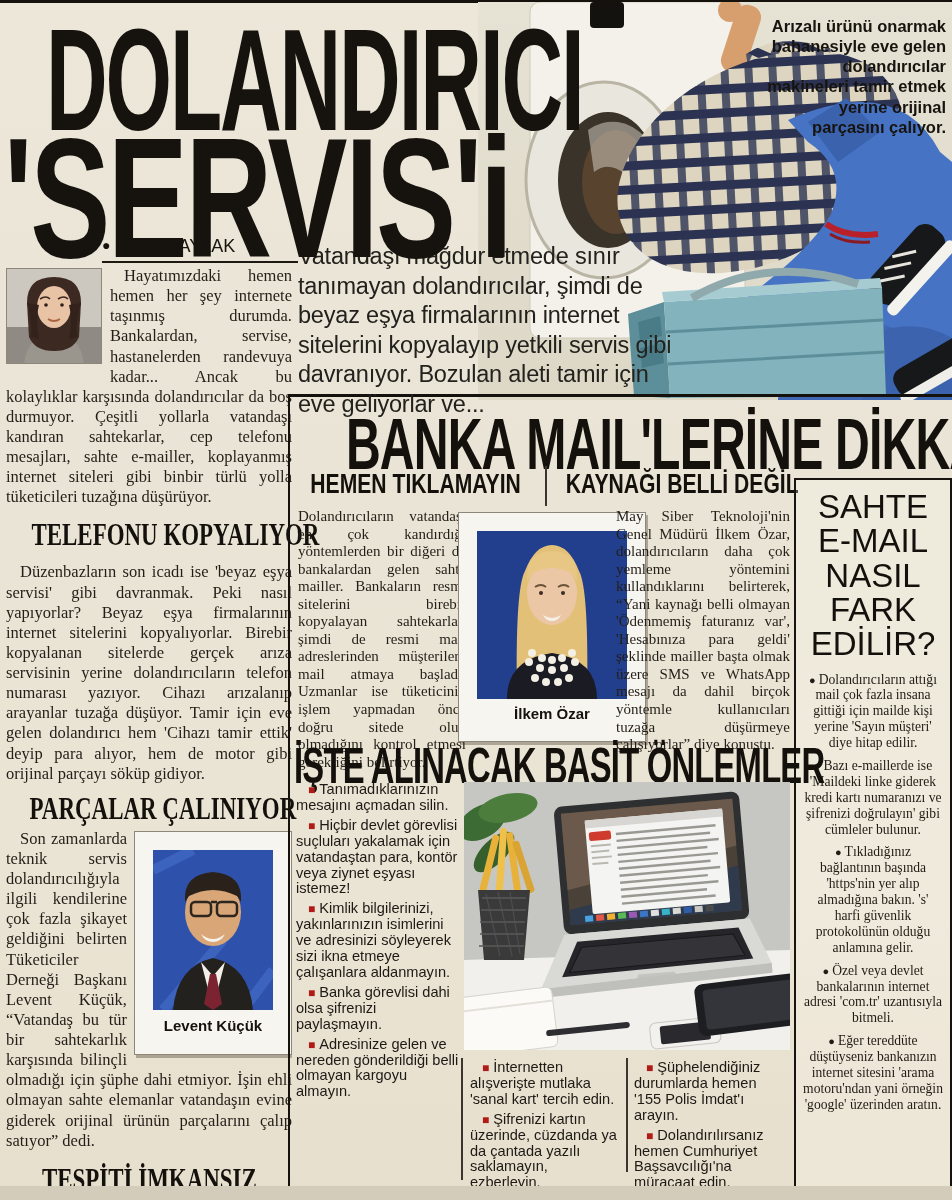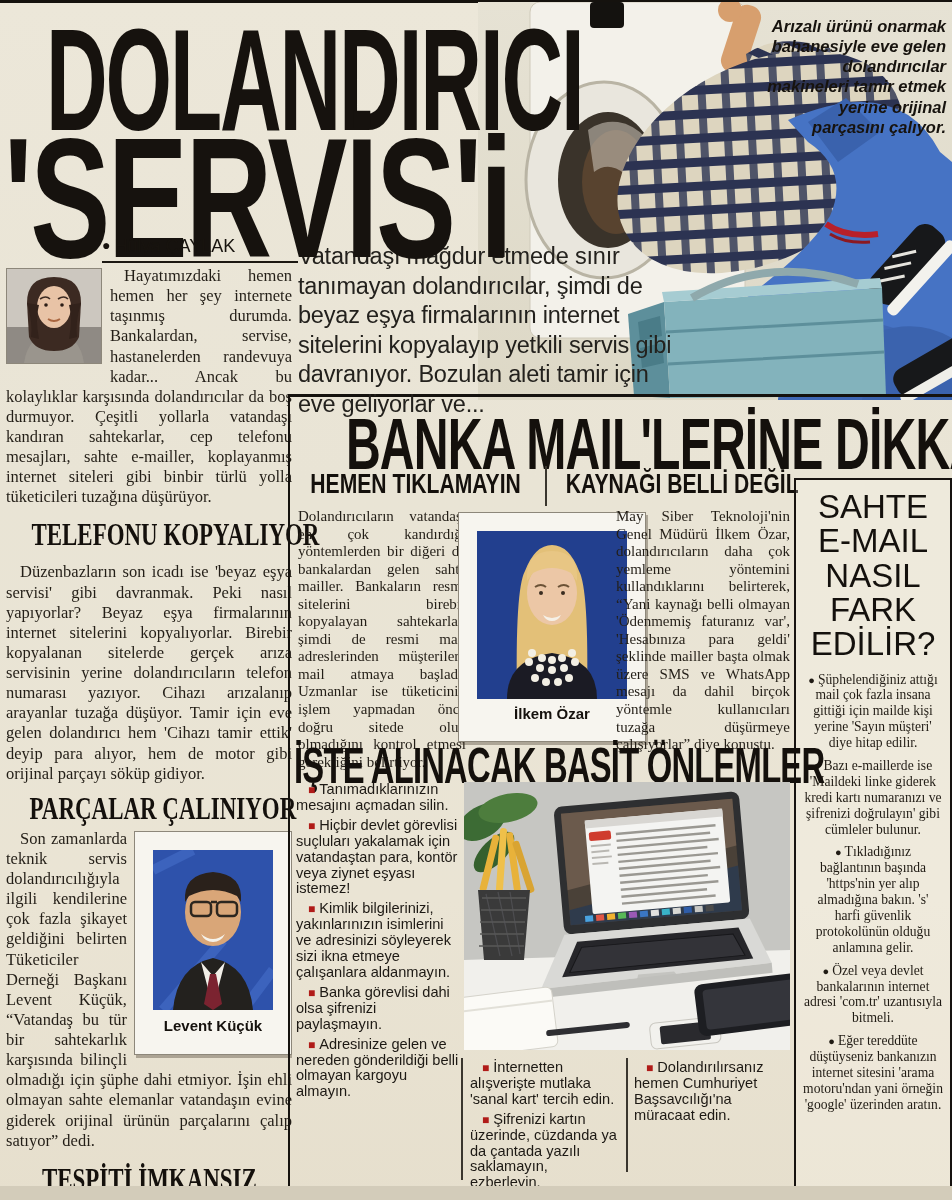--- a/index.html
+++ b/index.html
@@ -119,21 +119,21 @@
     </g>
   </svg>
 
   <div class="abs" style="left:6px;top:8px;z-index:5;margin-left:40px;">
     <span class="hl hl1" style="display:inline-block;">DOLANDIRICI</span>
   </div>
   <div class="abs" style="left:4px;top:112px;z-index:5;">
     <span class="hl hl2" style="display:inline-block;">'SERVİS'i</span>
   </div>
 
-  <div class="abs photocap" style="left:766px;top:16px;width:180px;z-index:5;font-style:italic;">Arızalı ürünü onarmak bahanesiyle eve gelen dolandırıcılar makineleri tamir etmek yerine orijinal parçasını çalıyor.</div>
+  <div class="abs photocap" style="left:766px;top:16px;width:180px;z-index:5;">Arızalı ürünü onarmak bahanesiyle eve gelen dolandırıcılar makineleri tamir etmek yerine orijinal parçasını çalıyor.</div>
 
   <div class="abs byline" style="left:102px;top:236px;width:196px;z-index:5;">
     <span class="dot">●</span><span>Hülya ÇAYLAK</span>
   </div>
 
   <div class="abs lead" style="left:298px;top:242px;width:378px;z-index:4;">Vatandaşı mağdur etmede sınır tanımayan dolandırıcılar, şimdi de beyaz eşya firmalarının internet sitelerini kopyalayıp yetkili servis gibi davranıyor. Bozulan aleti tamir için eve geliyorlar ve...</div>
 
   <div class="abs serif" style="left:6px;top:266px;width:286px;">
     <svg class="fl-l" width="94" height="94" viewBox="0 0 94 94" style="border:1px solid #8d877a;background:#fff;">
       <rect width="94" height="94" fill="#ccc7bf"></rect>
@@ -250,21 +250,21 @@
       </g>
     </svg>
     <figcaption>İlkem Özar</figcaption>
   </figure>
 
   <div class="abs serif smallserif" style="left:616px;top:508px;width:174px;">May Siber Teknoloji'nin Genel Müdürü İlkem Özar, dolandırıcıların daha çok yemleme yöntemini kullandıklarını belirterek, “Yani kaynağı belli olmayan 'Ödenmemiş faturanız var', 'Hesabınıza para geldi' şeklinde mailler başta olmak üzere SMS ve WhatsApp mesajı da dahil birçok yöntemle kullanıcıları tuzağa düşürmeye çalışıyorlar” diye konuştu.</div>
 
   <div class="abs sidebar" style="left:794px;top:478px;width:146px;height:698px;">
     <h2>SAHTE E-MAIL NASIL FARK EDİLİR?</h2>
     <ul>
-      <li><span class="dot">●</span><span>Şüphelendiğiniz attığı mail çok fazla insana gittiği için mailde kişi yerine 'Sayın müşteri' diye hitap edilir.</span></li>
+      <li><span class="dot">●</span><span>Dolandırıcıların attığı mail çok fazla insana gittiği için mailde kişi yerine 'Sayın müşteri' diye hitap edilir.</span></li>
       <li><span class="dot">●</span><span>Bazı e-maillerde ise 'Maildeki linke giderek kredi kartı numaranızı ve şifrenizi doğrulayın' gibi cümleler bulunur.</span></li>
       <li><span class="dot">●</span><span>Tıkladığınız bağlantının başında 'https'nin yer alıp almadığına bakın. 's' harfi güvenlik protokolünün olduğu anlamına gelir.</span></li>
       <li><span class="dot">●</span><span>Özel veya devlet bankalarının internet adresi 'com.tr' uzantısıyla bitmeli.</span></li>
       <li><span class="dot">●</span><span>Eğer tereddüte düştüyseniz bankanızın internet sitesini 'arama motoru'ndan yani örneğin 'google' üzerinden aratın.</span></li>
     </ul>
   </div>
 
   <div class="abs" style="left:294px;top:738px;">
     <span class="cond iste-hl">İŞTE ALINACAK BASİT ÖNLEMLER</span>
   </div>
@@ -349,18 +349,19 @@
     </g>
   </svg>
 
   <div class="abs vdiv" style="left:461px;top:1058px;width:2px;height:122px;"></div>
   <ul class="abs blist" style="left:470px;top:1060px;width:150px;">
     <li><span class="sq">■</span><span>İnternetten alışverişte mutlaka 'sanal kart' tercih edin.</span></li>
     <li><span class="sq">■</span><span>Şifrenizi kartın üzerinde, cüzdanda ya da çantada yazılı saklamayın, ezberleyin.</span></li>
   </ul>
   <div class="abs vdiv" style="left:626px;top:1058px;width:2px;height:114px;"></div>
   <ul class="abs blist" style="left:634px;top:1060px;width:152px;">
+    <li><span class="sq">■</span><span>Şüphelendiğiniz durumlarda hemen '155 Polis İmdat'ı arayın.</span></li>
     <li><span class="sq">■</span><span>Dolandırılırsanız hemen Cumhuriyet Başsavcılığı'na müracaat edin.</span></li>
   </ul>
 
   <div class="abs" style="left:0;top:1186px;width:952px;height:14px;background:#d3ccba;"></div>
 
 </div>
 
 </body></html>

